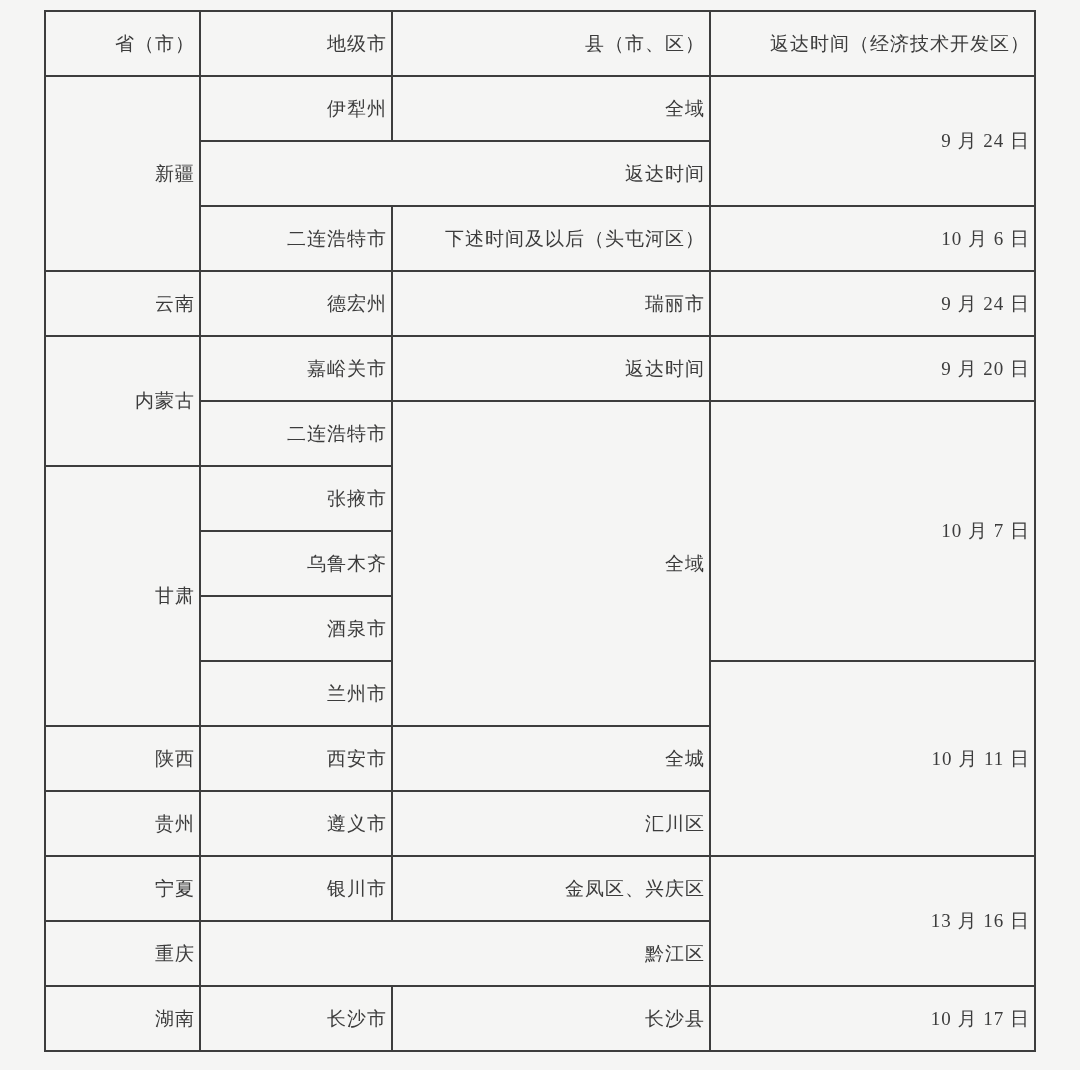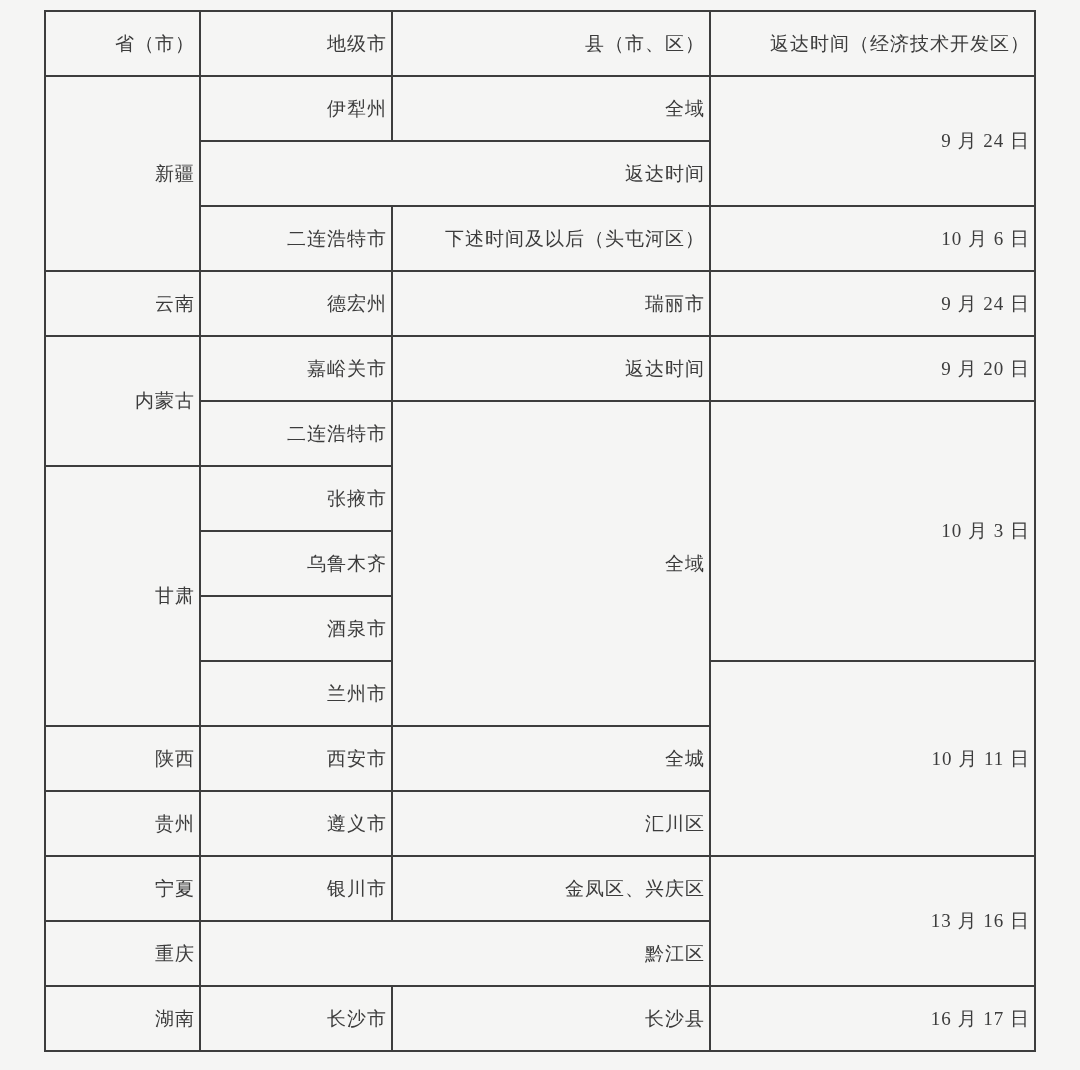--- a/index.html
+++ b/index.html
@@ -82,21 +82,21 @@
       </tr>
       <tr>
         <td rowspan="2">内蒙古</td>
         <td>嘉峪关市</td>
         <td>返达时间</td>
         <td>9 月 20 日</td>
       </tr>
       <tr>
         <td>二连浩特市</td>
         <td rowspan="5">全域</td>
-        <td rowspan="4">10 月 3 日</td>
+        <td rowspan="4">10 月 7 日</td>
       </tr>
       <tr>
         <td rowspan="4">甘肃</td>
         <td>张掖市</td>
       </tr>
       <tr>
         <td>乌鲁木齐</td>
       </tr>
       <tr>
         <td>酒泉市</td>
@@ -122,17 +122,17 @@
         <td rowspan="2">13 月 16 日</td>
       </tr>
       <tr>
         <td>重庆</td>
         <td colspan="2">黔江区</td>
       </tr>
       <tr>
         <td>湖南</td>
         <td>长沙市</td>
         <td>长沙县</td>
-        <td>16 月 17 日</td>
+        <td>10 月 17 日</td>
       </tr>
     </tbody>
   </table>
 </div>
 
 </body></html>

